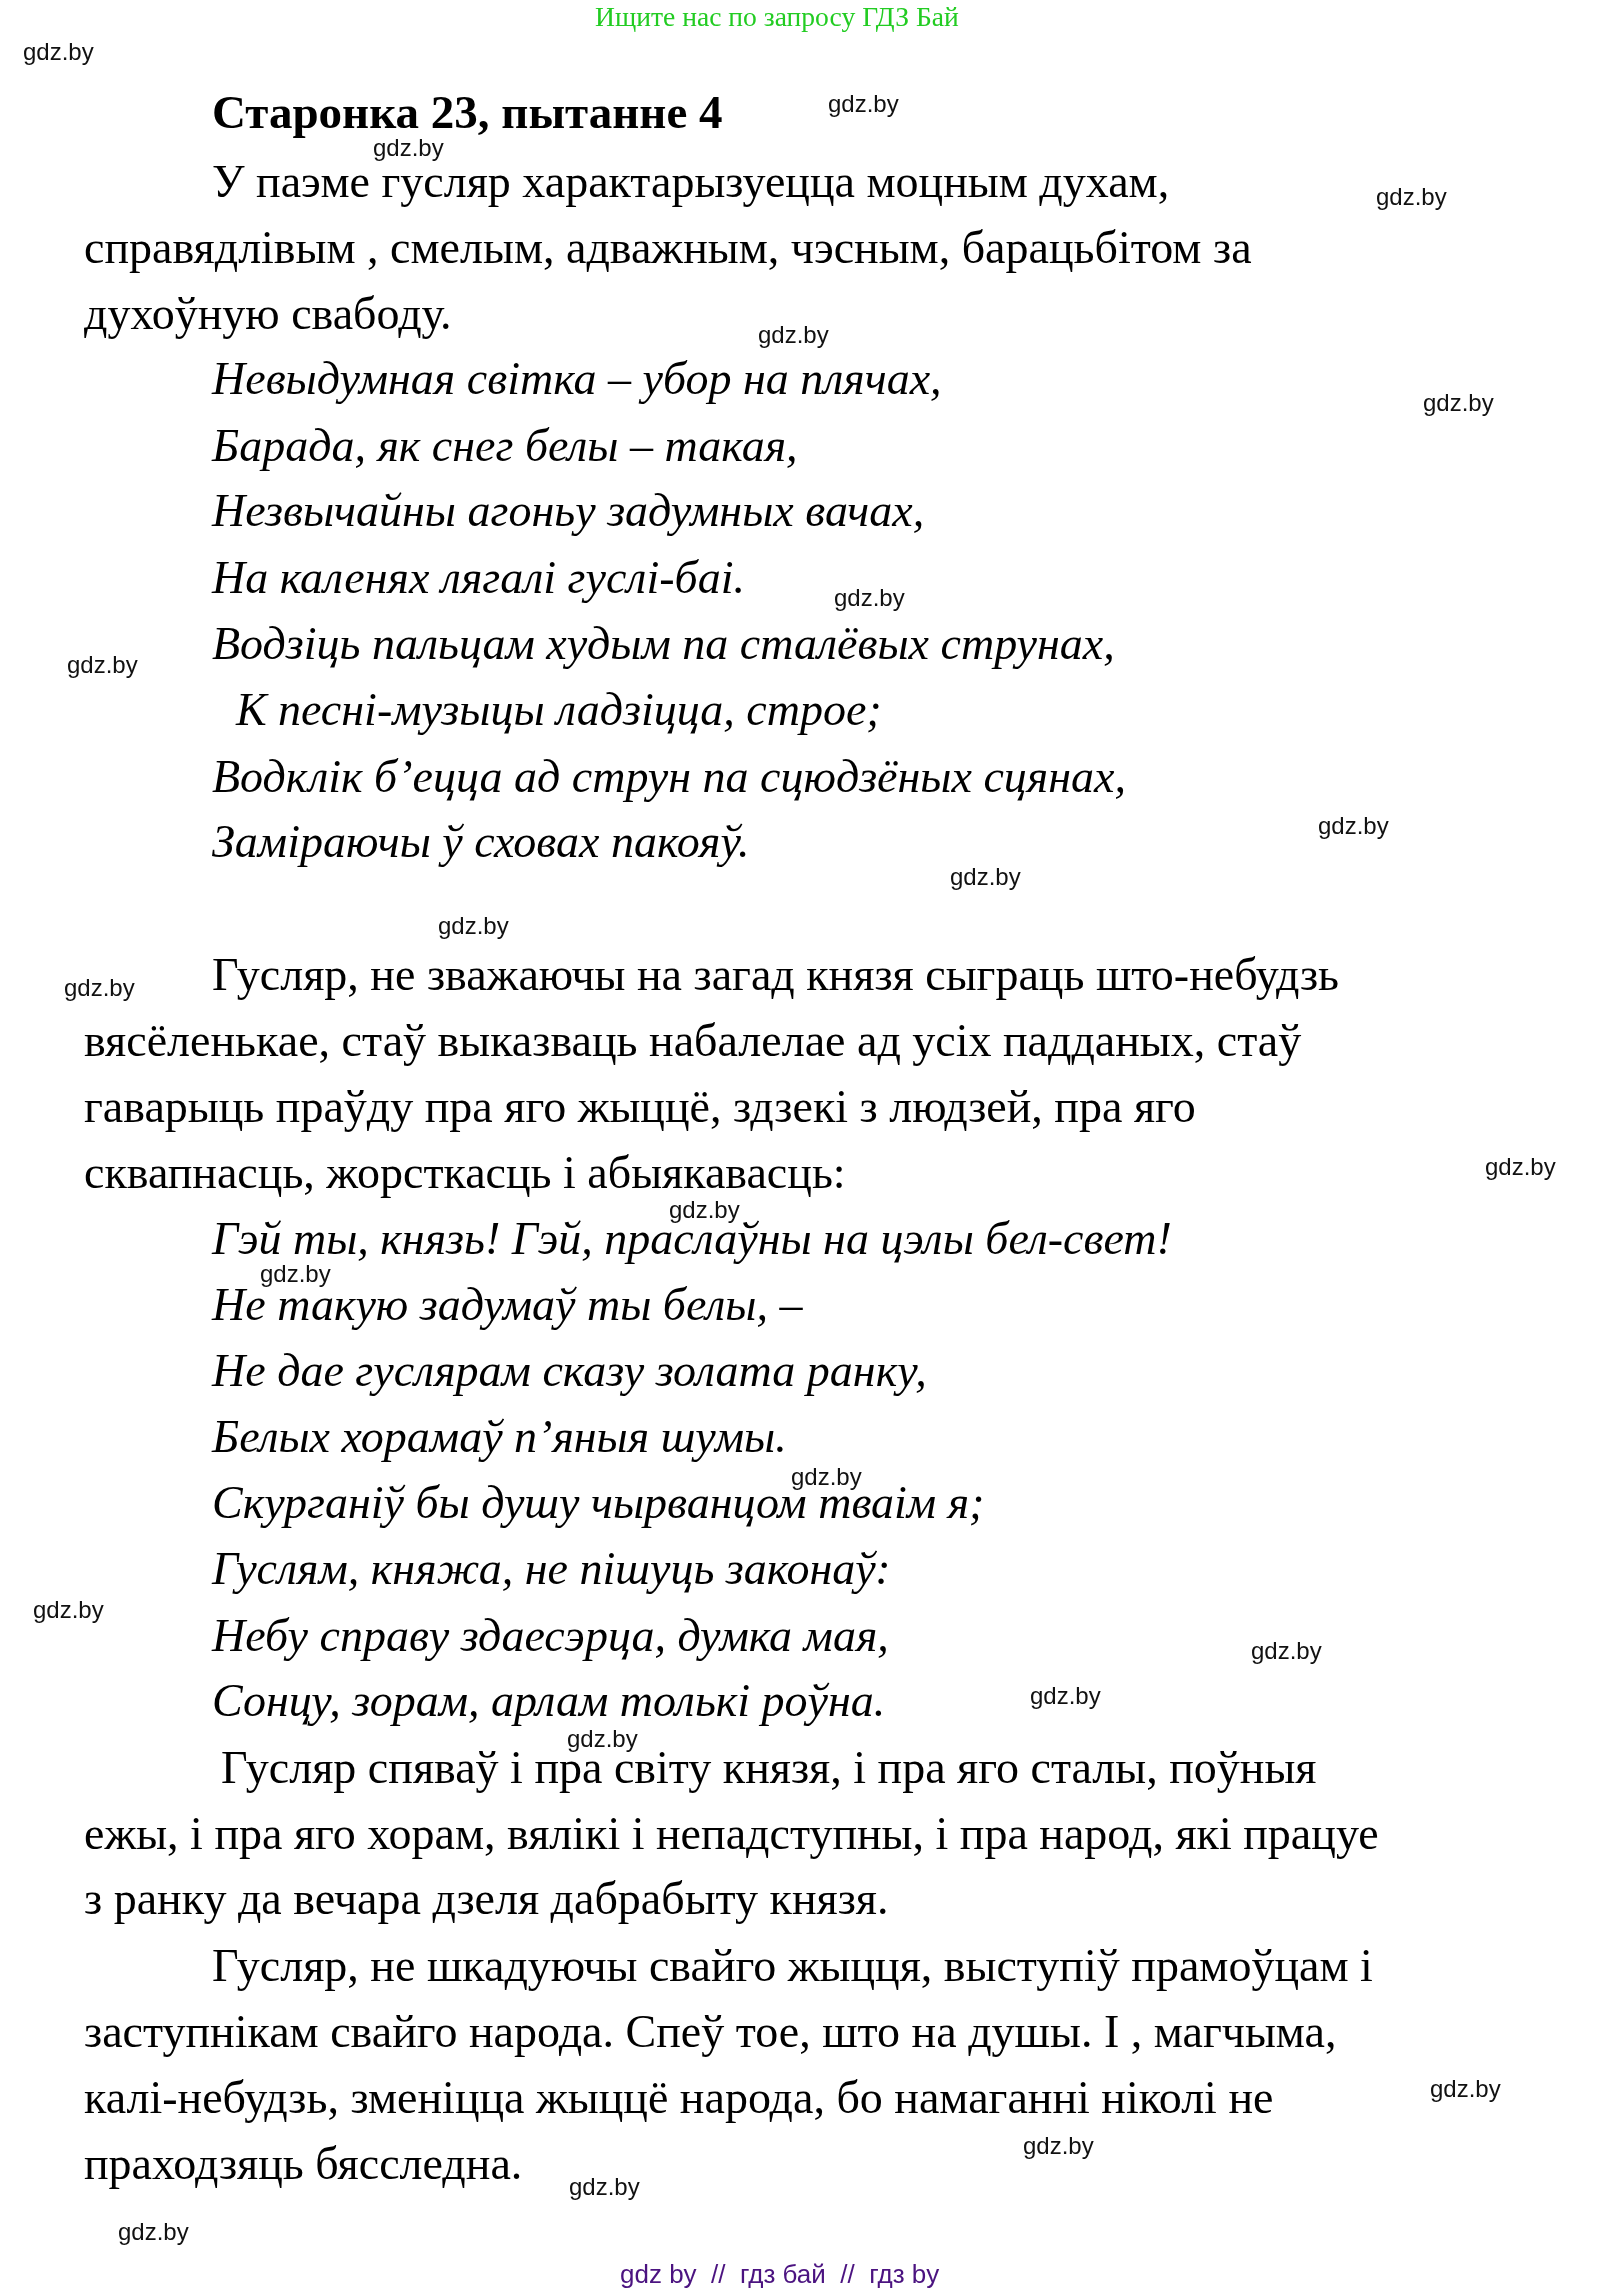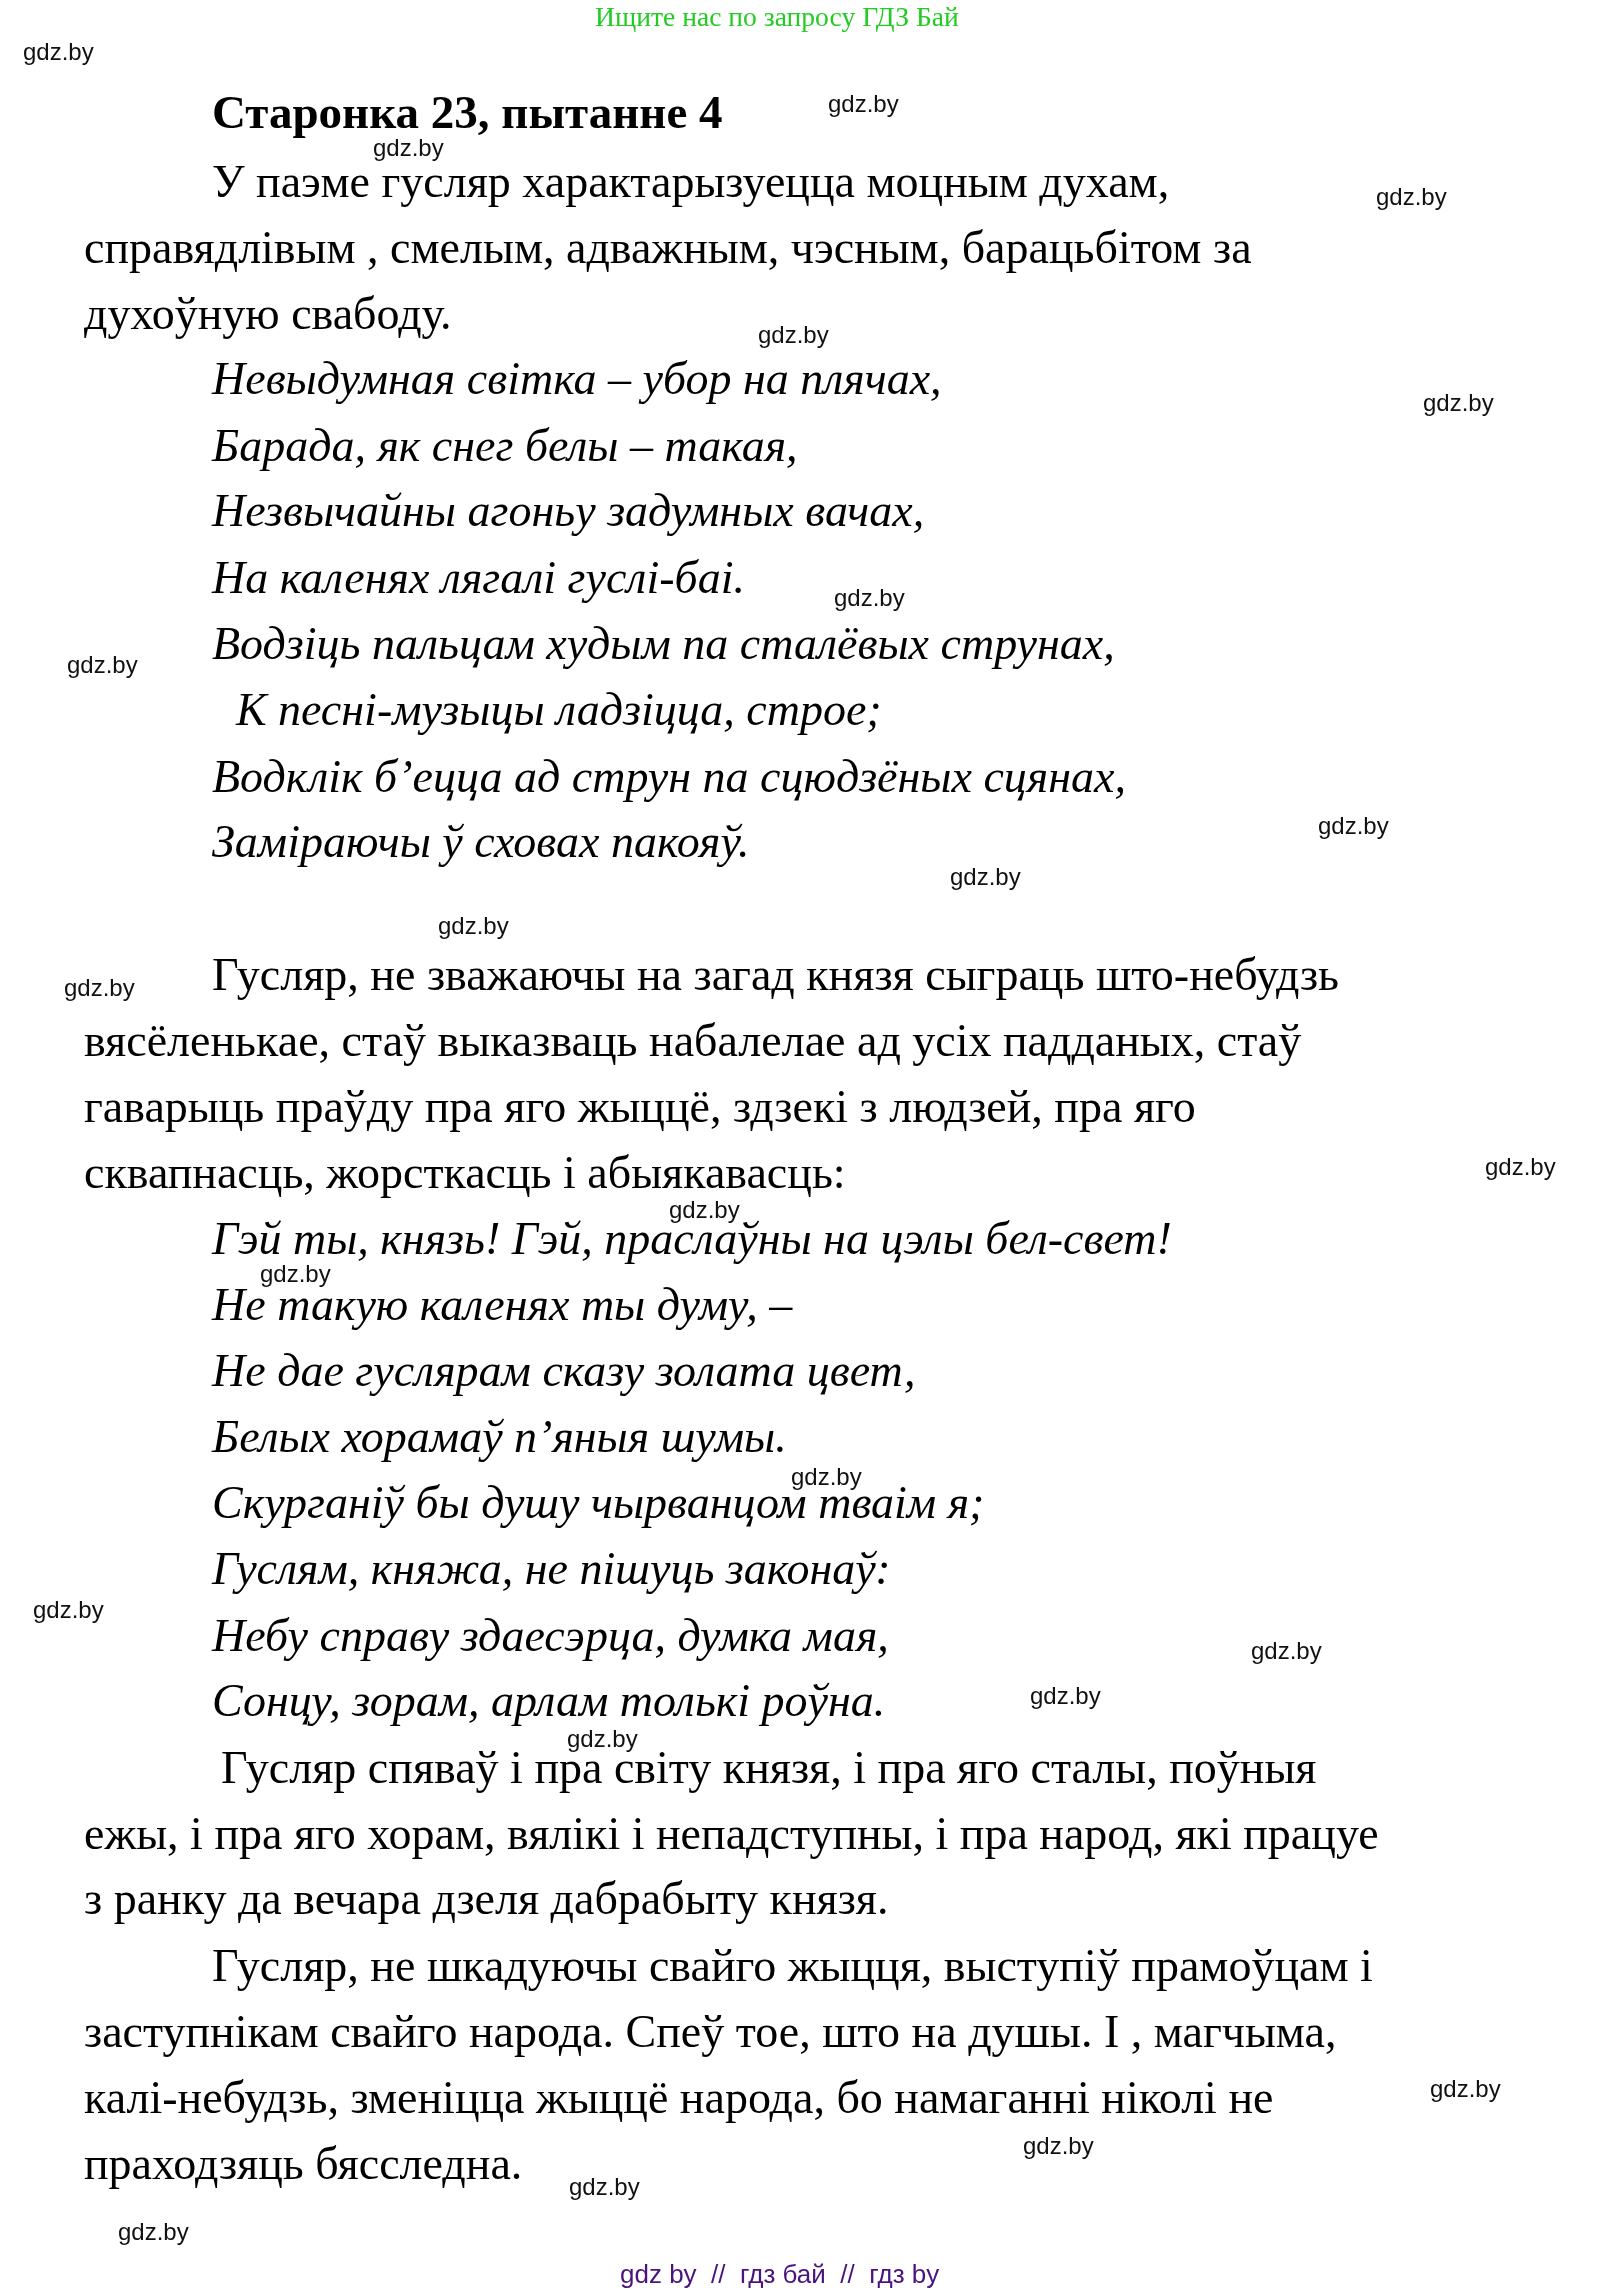--- a/index.html
+++ b/index.html
@@ -40,22 +40,22 @@
 
 <div>
   <div class="abs prose" style="left:212px; top:948px;">Гусляр, не зважаючы на загад князя сыграць што-небудзь</div>
   <div class="abs prose" style="left:84px; top:1014px;">вясёленькае, стаў выказваць набалелае ад усіх падданых, стаў</div>
   <div class="abs prose" style="left:84px; top:1080px;">гаварыць праўду пра яго жыццё, здзекі з людзей, пра яго</div>
   <div class="abs prose" style="left:84px; top:1146px;">сквапнасць, жорсткасць і абыякавасць:</div>
 </div>
 
 <div>
   <div class="abs verse" style="left:212px; top:1212px;">Гэй ты, князь! Гэй, праслаўны на цэлы бел-свет!</div>
-  <div class="abs verse" style="left:212px; top:1278px;">Не такую каленях ты думу, –</div>
-  <div class="abs verse" style="left:212px; top:1344px;">Не дае гуслярам сказу золата цвет,</div>
+  <div class="abs verse" style="left:212px; top:1278px;">Не такую задумаў ты белы, –</div>
+  <div class="abs verse" style="left:212px; top:1344px;">Не дае гуслярам сказу золата ранку,</div>
   <div class="abs verse" style="left:212px; top:1410px;">Белых хорамаў п’яныя шумы.</div>
 </div>
 <div>
   <div class="abs verse" style="left:212px; top:1476px;">Скурганіў бы душу чырванцом тваім я;</div>
   <div class="abs verse" style="left:212px; top:1542px;">Гуслям, княжа, не пішуць законаў:</div>
   <div class="abs verse" style="left:212px; top:1609px;">Небу справу здаесэрца, думка мая,</div>
   <div class="abs verse" style="left:212px; top:1674px;">Сонцу, зорам, арлам толькі роўна.</div>
 </div>
 
 <div>

